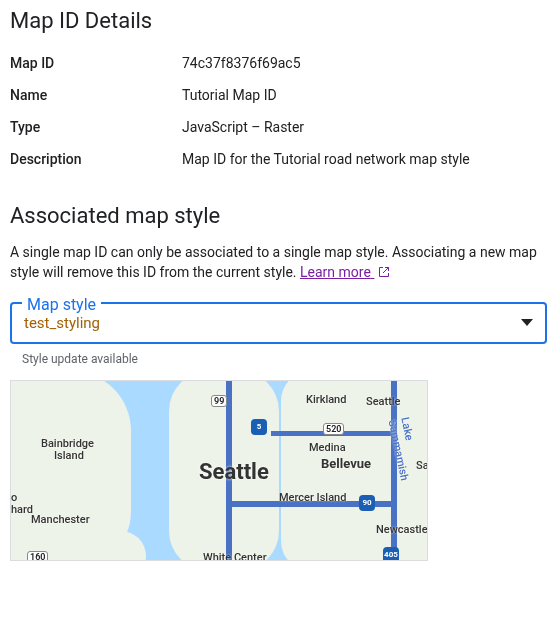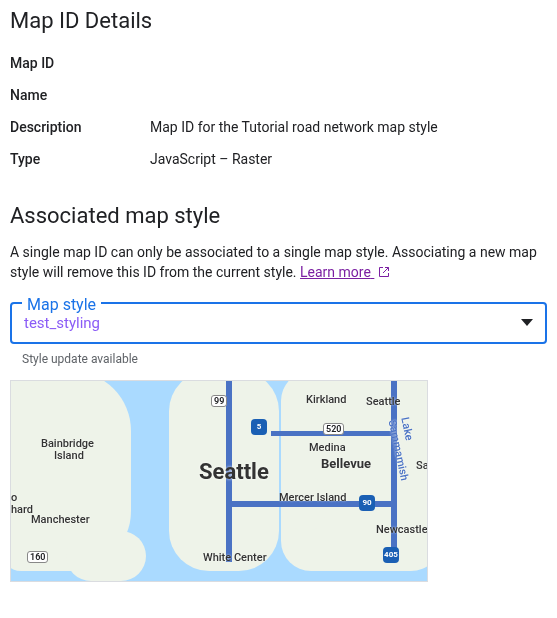--- a/index.html
+++ b/index.html
@@ -11,21 +11,21 @@
       color: #202124;
       background: #fff;
     }
     h1.section-title {
       font-size: 22px;
       font-weight: 400;
       margin-bottom: 14px;
       color: #202124;
     }
     .details-table { width: 100%; }
-    .details-row { display:flex; align-items:flex-end; padding: 8px 0; }
+    .details-row { display:flex; align-items:flex-end; padding: 8px 0; gap: 32px; }
     .details-label { width: 140px; font-size: 14px; color:#202124; font-weight:500; }
     .details-value { font-size: 14px; color:#202124; flex:1; }
     .spacer { height: 28px; }
     .assoc-desc { font-size: 14px; color:#202124; line-height: 1.45; margin-bottom:18px; }
     .learn-link { color:#7b1fa2; text-decoration: underline; cursor:pointer; }
     .learn-link .ext-icon { margin-left:4px; display:inline-block; vertical-align:-1px; }
     .select-wrap {
       position: relative;
       border: 2px solid #1a73e8;
       border-radius: 4px;
@@ -33,26 +33,26 @@
       margin-bottom:6px;
     }
     .select-legend {
       position:absolute;
       top:-9px; left:10px;
       background:#fff;
       padding:0 5px;
       font-size:16px;
       color:#1a73e8;
     }
-    .select-value { font-size:15px; color:#8b5cf6; }
+    .select-value { font-size:15px; color:#a16207; }
     .select-caret { position:absolute; right:12px; top:50%; transform:translateY(-50%); }
     .helper-text { font-size:12px; color:#5f6368; padding:2px 12px 0; margin-bottom:14px; }
     .map-preview {
       width: 418px;
-      height: 202px;
+      height: 181px;
       border:1px solid #dadce0;
       position:relative;
       overflow:hidden;
     }
     .water { position:absolute; inset:0; background:#aadaff; }
     .land { position:absolute; background:#eef3e9; }
     .city-label { position:absolute; font-family: Roboto, Arial, sans-serif; color:#333; font-weight:500; }
     .city-main { font-size:22px; font-weight:700; text-shadow:0 0 3px rgba(255,255,255,0.9); }
     .city-mid { font-size:13px; font-weight:700; text-shadow:0 0 2px rgba(255,255,255,0.9);text-align:right; }
     .city-sm { font-size:11px; text-shadow:0 0 2px rgba(255,255,255,0.9); }
@@ -60,31 +60,33 @@
     .shield { position:absolute; background:#fff; border:1px solid #888; border-radius:3px; font-size:9px; padding:0 2px; font-weight:600; }
     .ishield { position:absolute; width:16px;height:16px;background:#1a5fb4;border-radius:4px;color:#fff;font-size:8px;display:flex;align-items:center;justify-content:center;font-weight:700; }
   </style>
 </head>
 <body>
 
 <h1 class="section-title">Map ID Details</h1>
 <div class="details-table">
   <div class="details-row">
     <div class="details-label">Map ID</div>
+    <div class="details-value">74c37f8376f69ac5</div>
   </div>
   <div class="details-row">
     <div class="details-label">Name</div>
+    <div class="details-value">Tutorial Map ID</div>
+  </div>
+  <div class="details-row">
+    <div class="details-label">Type</div>
+    <div class="details-value">JavaScript – Raster</div>
   </div>
   <div class="details-row">
     <div class="details-label">Description</div>
     <div class="details-value">Map ID for the Tutorial road network map style</div>
-  </div>
-  <div class="details-row">
-    <div class="details-label">Type</div>
-    <div class="details-value">JavaScript – Raster</div>
   </div>
 </div>
 
 <div class="spacer"></div>
 
 <h1 class="section-title">Associated map style</h1>
 <p class="assoc-desc">
   <span>A single map ID can only be associated to a single map style. Associating a new map style will remove this ID from the current style.</span>
   <a class="learn-link">
     <span>Learn more</span>

